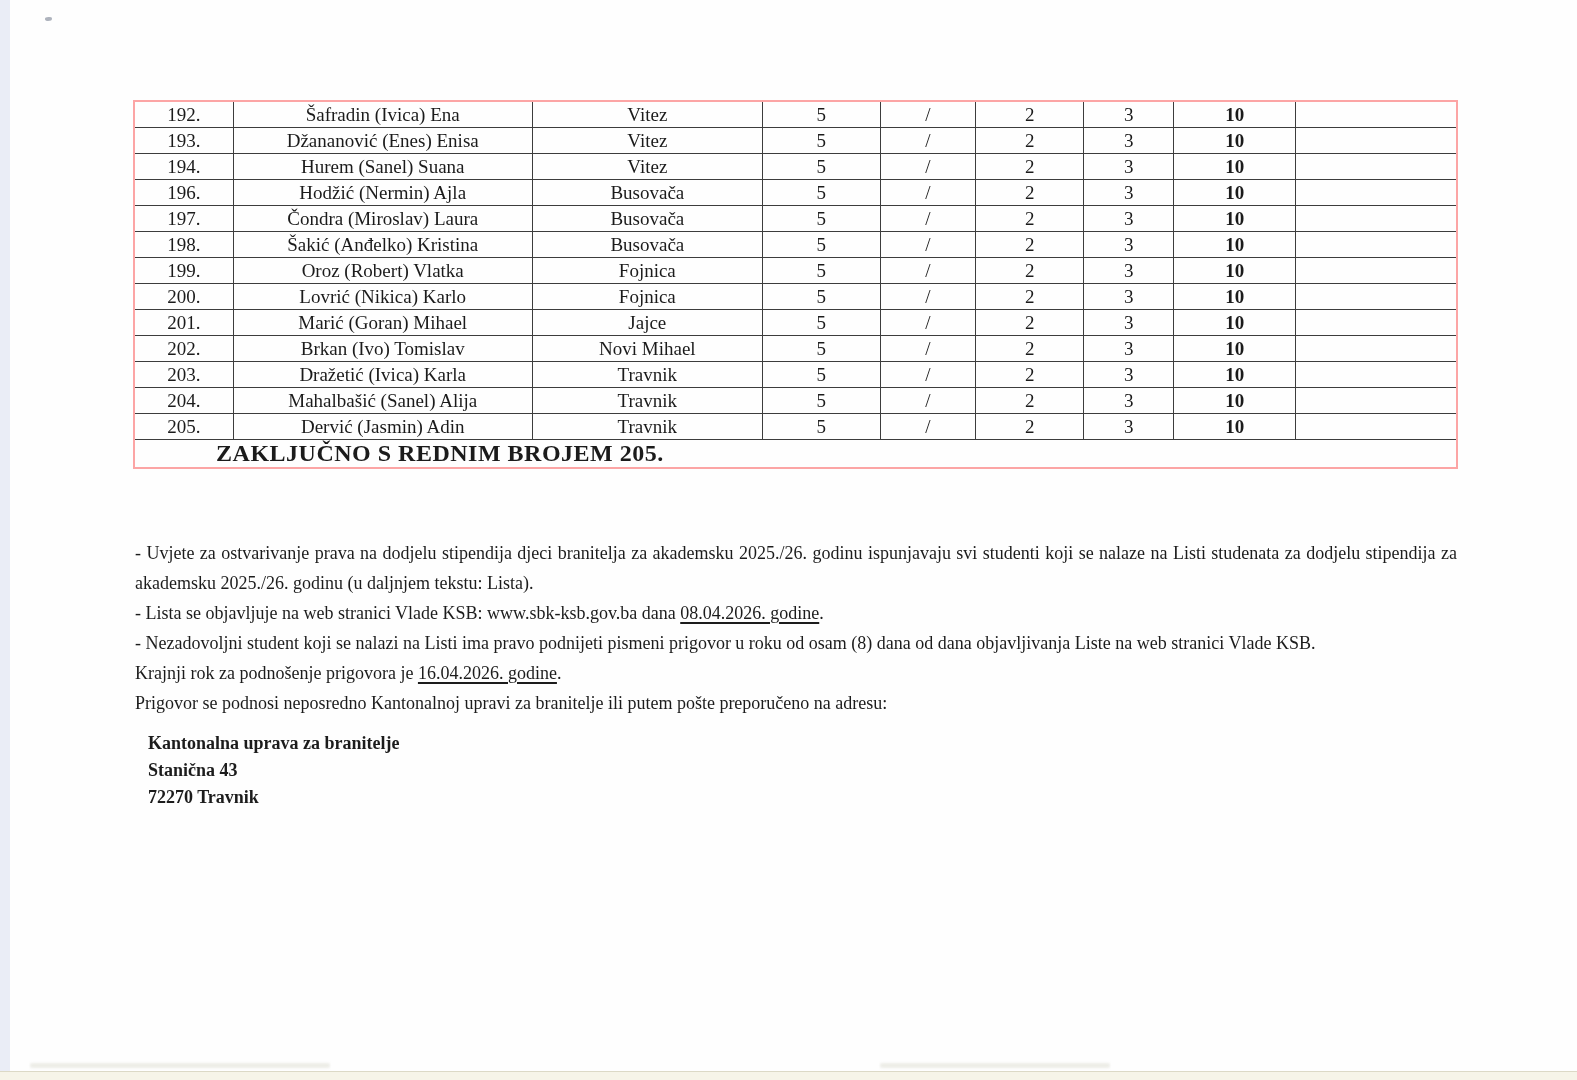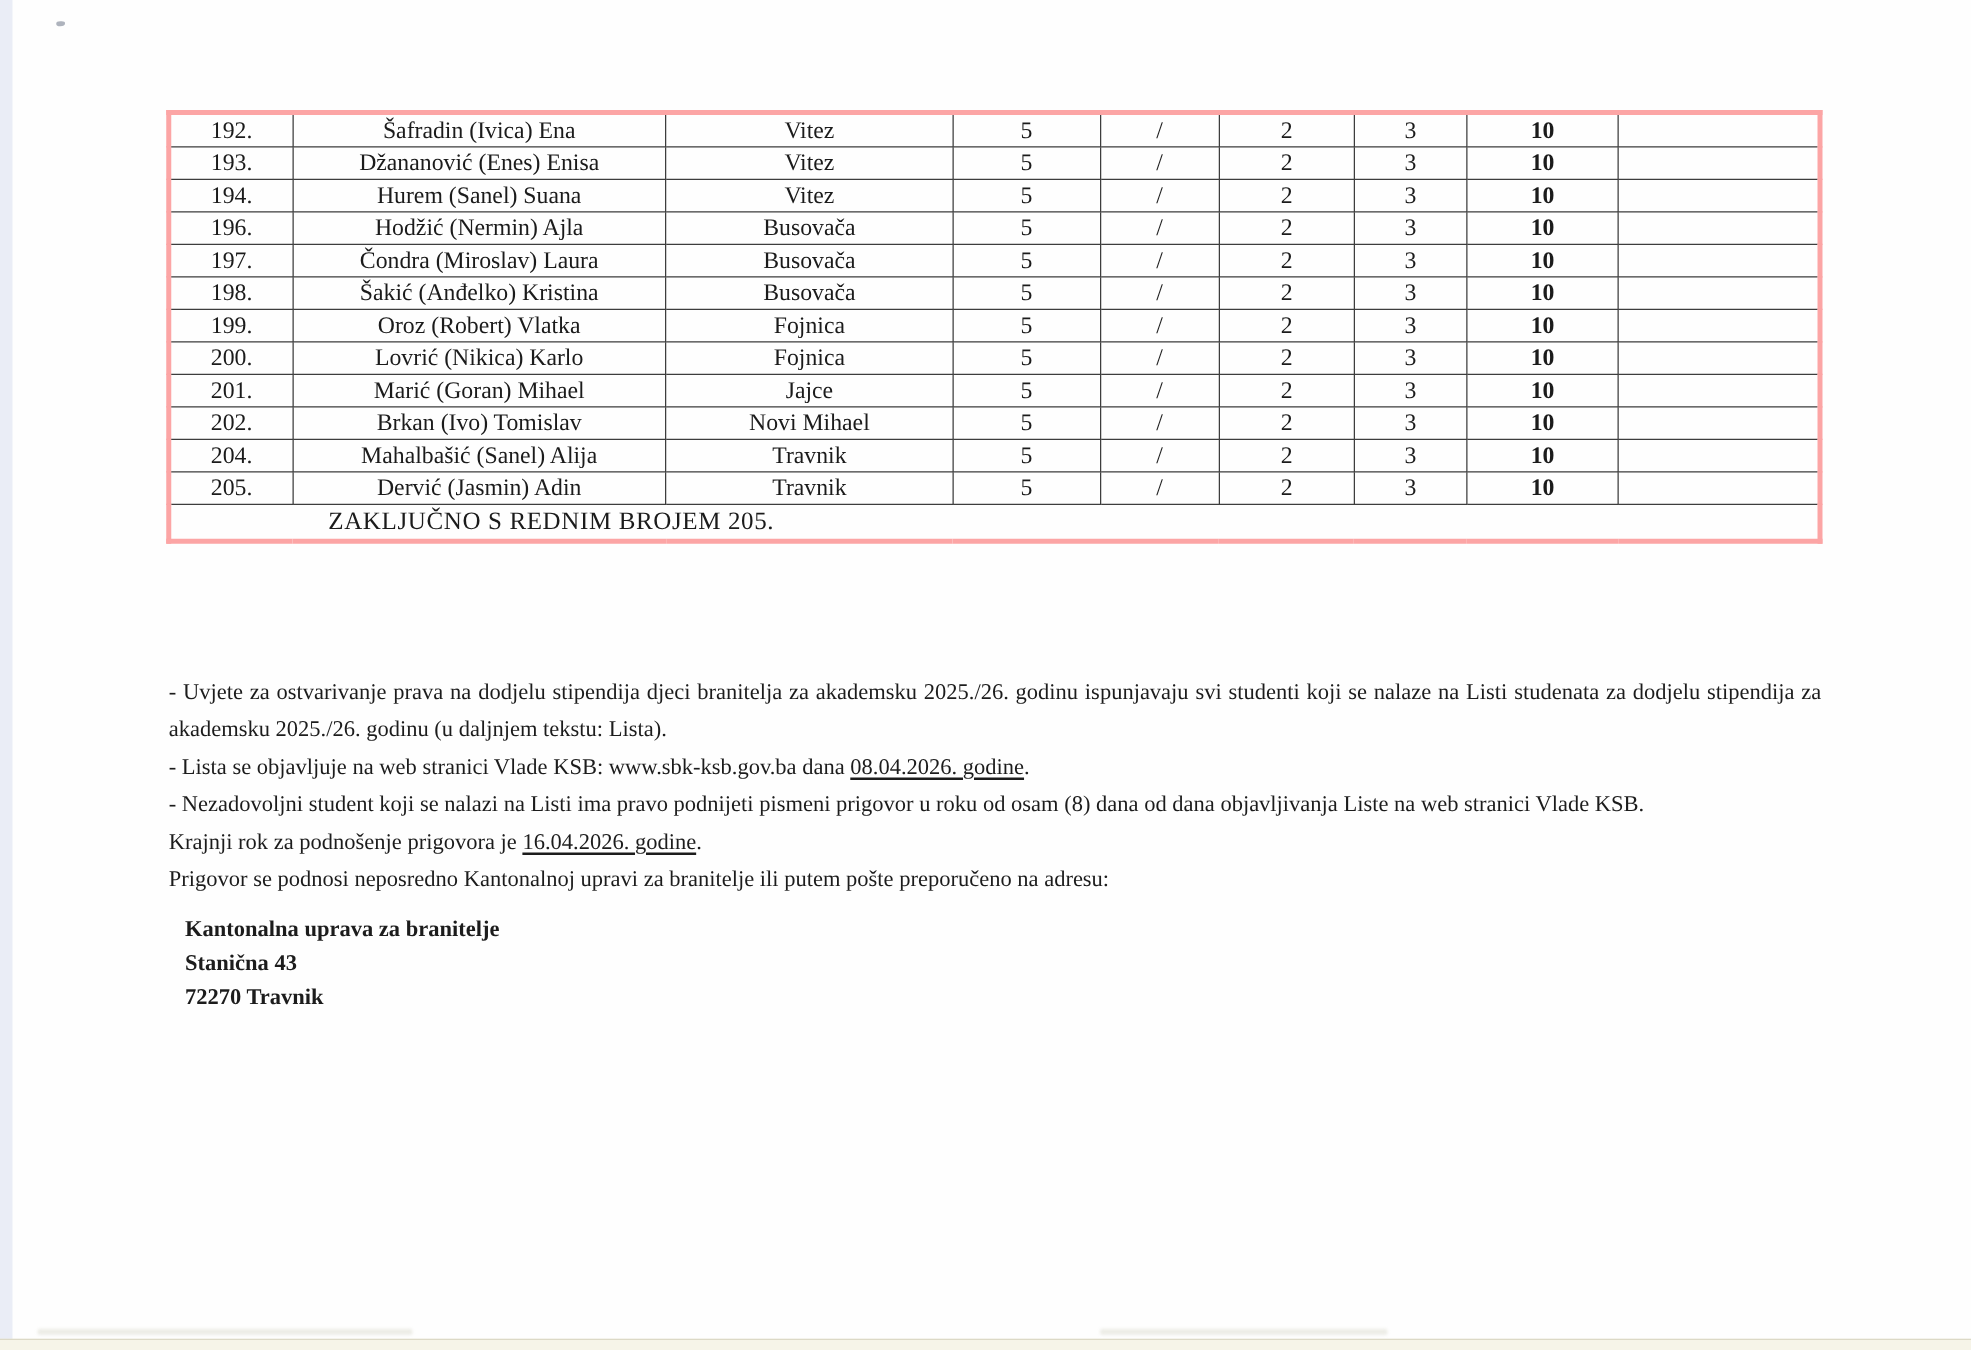--- a/index.html
+++ b/index.html
@@ -55,36 +55,37 @@
     width: 1325px;
     border-collapse: collapse;
     table-layout: fixed;
     font-size: 19px;
     color: #1b1b1b;
   }
   table.roster, table.roster td {
     border: 1px solid #3d3d3d;
   }
   table.roster {
-    border: 4px solid #fca5a5;
+    border: 2px solid #fca5a5;
+    margin-top: 12px;
   }
   table.roster td {
     height: 25px;
     padding: 0 2px;
     text-align: center;
     vertical-align: middle;
     line-height: 1.05;
     white-space: nowrap;
     overflow: hidden;
   }
   table.roster td.bold10 { font-weight: bold; }
   tr.summary-row td {
     height: 27px;
-    font-weight: normal;
-    font-size: 20px;
+    font-weight: bold;
+    font-size: 24px;
     border-top: 1px solid #3d3d3d;
   }
   tr.summary-row .summary-inner {
     display: block;
     width: 46%;
     text-align: center;
     letter-spacing: 0.5px;
   }
 
   
@@ -251,20 +252,31 @@
           <td>Brkan (Ivo) Tomislav</td>
           <td>Novi Mihael</td>
           <td>5</td>
           <td>/</td>
           <td>2</td>
           <td>3</td>
           <td class="bold10">10</td>
           <td></td>
         </tr>
 
+        <tr>
+          <td>203.</td>
+          <td>Dražetić (Ivica) Karla</td>
+          <td>Travnik</td>
+          <td>5</td>
+          <td>/</td>
+          <td>2</td>
+          <td>3</td>
+          <td class="bold10">10</td>
+          <td></td>
+        </tr>
 
         <tr>
           <td>204.</td>
           <td>Mahalbašić (Sanel) Alija</td>
           <td>Travnik</td>
           <td>5</td>
           <td>/</td>
           <td>2</td>
           <td>3</td>
           <td class="bold10">10</td>

